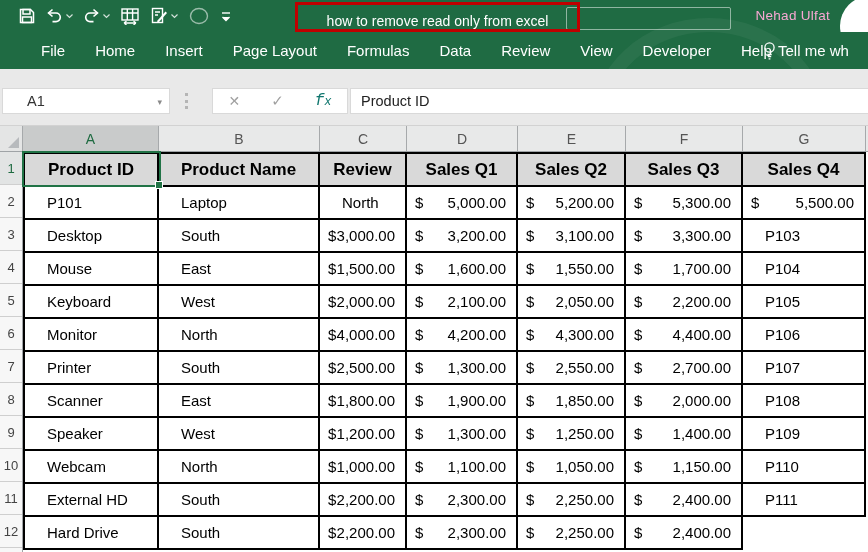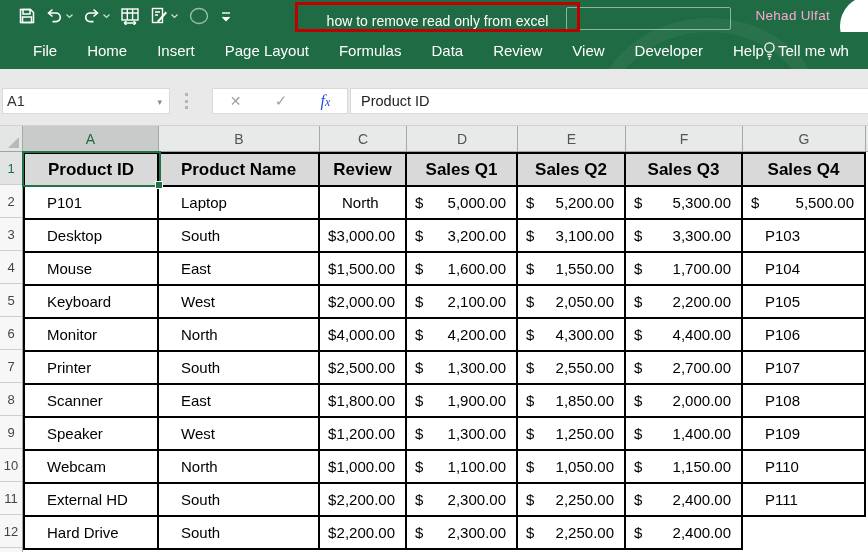--- a/index.html
+++ b/index.html
@@ -16,37 +16,37 @@
   .qicon { display:flex; align-items:center; cursor:default; }
   .chev { margin-left:3px; opacity:.8; }
   .avatar { position:absolute; left:840px; top:-4px; width:60px; height:60px; background:#fff; border-radius:50%; }
   .username { position:absolute; right:38px; top:8px; color:#f9a8d4; font-size:13.5px; letter-spacing:.3px; }
   .searchpill { position:absolute; left:566px; top:7px; width:163px; height:21px;
                 border:1px solid rgba(255,255,255,.5); border-radius:2px; z-index:1; }
   .redbox { position:absolute; left:295px; top:2px; width:285px; height:30px; box-sizing:border-box;
             border:3px solid #c00000; display:flex; align-items:flex-end; justify-content:center; z-index:3; }
   .redbox span { color:#fff; font-size:14px; }
 
-  .tabsrow { position:absolute; left:4px; top:32px; width:704px; height:37px; display:flex; align-items:center; padding-left:14px; box-sizing:border-box; }
+  .tabsrow { position:absolute; left:12px; top:32px; width:704px; height:37px; display:flex; align-items:center; padding-left:14px; box-sizing:border-box; }
   .tab { color:#fff; font-size:15px; padding:0 15px; line-height:37px; white-space:nowrap; cursor:default; }
   .tellme { position:absolute; left:761px; top:32px; height:37px; width:107px; overflow:hidden;
             display:flex; align-items:center; gap:0; color:#fff; font-size:15px; white-space:nowrap; }
 
   
   .fstrip { position:absolute; left:0; top:69px; width:868px; height:57px; background:#e9e9e9;
             border-bottom:1px solid #d2d2d2; box-sizing:border-box; }
   .namebox { position:absolute; left:2px; top:19px; width:168px; height:26px; background:#fff;
              border:1px solid #d9d9d9; box-sizing:border-box; display:flex; align-items:center;
-             padding-left:4px; font-size:14.5px; color:#333; }
+             padding-left:24px; font-size:14.5px; color:#333; }
   .nbarrow { position:absolute; right:7px; top:8px; font-size:9px; color:#8a8a8a; }
   .dotsep { position:absolute; left:185px; top:24px; height:16px; border-left:3px dotted #b5b5b5; }
   .fxbox { position:absolute; left:212px; top:19px; width:136px; height:26px; background:#fff;
            border:1px solid #d9d9d9; box-sizing:border-box; display:flex; align-items:center; justify-content:space-around; }
   .fxx { color:#a0a0a0; font-size:14px; } .fxck { color:#a0a0a0; font-size:15px; }
-  .fxfx { font-family:Liberation Serif, serif; font-style:italic; font-size:16px; color:#1d4ed8; }
+  .fxfx { font-family:Liberation Mono, monospace; font-style:italic; font-size:16px; color:#0f766e; }
   .fbar { position:absolute; left:350px; top:19px; right:0; height:26px; background:#fff;
           border:1px solid #d9d9d9; border-right:none; box-sizing:border-box; display:flex;
           align-items:center; padding-left:10px; font-size:14.5px; color:#222; }
 
   
   .sheet { position:absolute; left:0; top:126px; width:868px; height:426px; background:#fff; }
   .colhdrs { position:absolute; left:0; top:0; width:868px; height:26px; background:#e8e9e9;
              border-bottom:1px solid #9fa3a6; box-sizing:border-box; display:flex; }
   .cornercell { width:23px; height:25px; background:#e4e5e5; border-right:1px solid #a6a9ab;
                 box-sizing:border-box; position:relative; }

